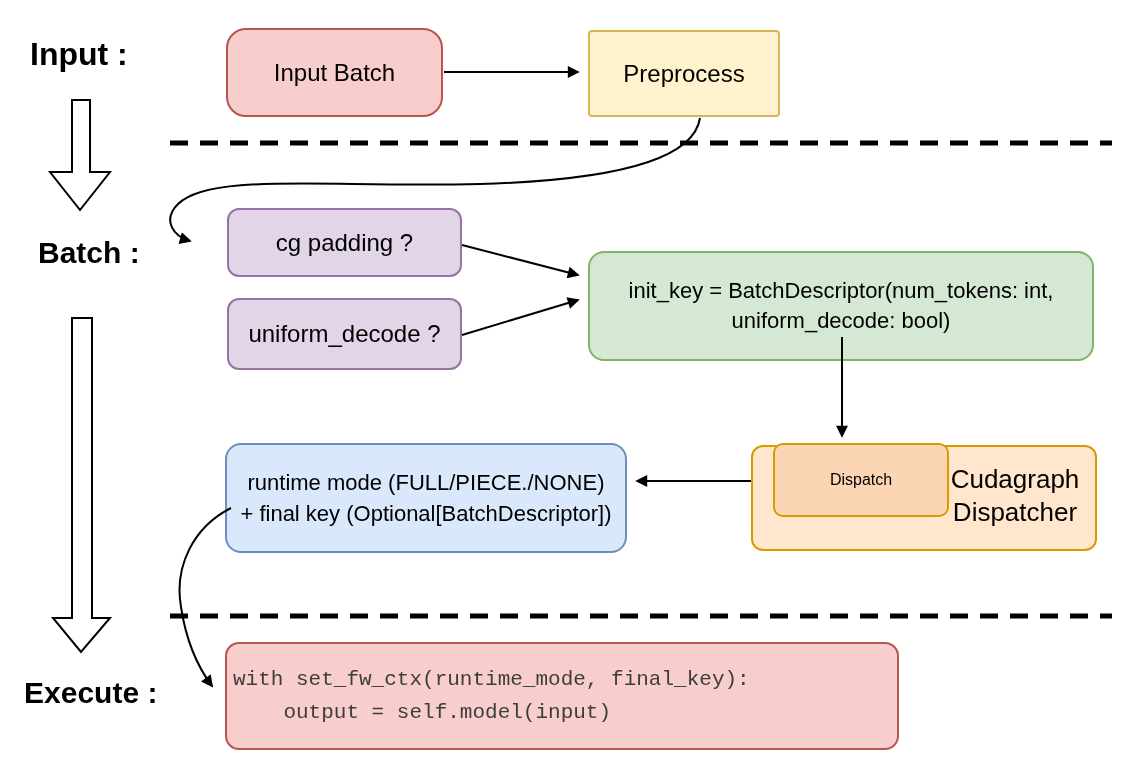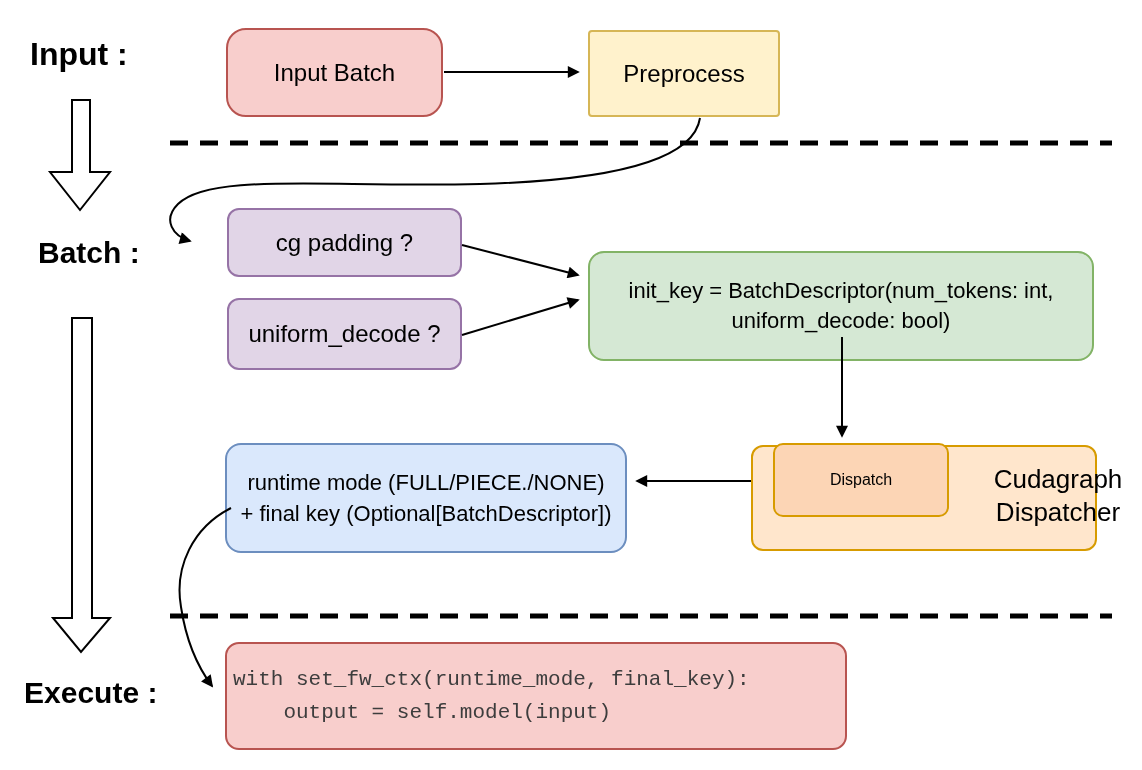--- a/index.html
+++ b/index.html
@@ -31,26 +31,26 @@
   #box-preprocess{left:588px;top:30px;width:192px;height:87px;background:var(--yellow_fill);
     border:2px solid var(--yellow_stroke);border-radius:4px;font-size:24px;}
   #box-cg-padding{left:227px;top:208px;width:235px;height:69px;background:var(--purple_fill);
     border:2px solid var(--purple_stroke);border-radius:12px;font-size:24px;}
   #box-uniform-decode{left:227px;top:298px;width:235px;height:72px;background:var(--purple_fill);
     border:2px solid var(--purple_stroke);border-radius:12px;font-size:24px;}
   #box-init-key{left:588px;top:225px;width:506px;height:110px;background:var(--green_fill);
     border:2px solid var(--green_stroke);border-radius:16px;font-size:22px;line-height:30px;margin-top:26px;}
   #box-cudagraph{left:751px;top:445px;width:346px;height:106px;background:var(--orange_fill);
     border:2px solid var(--orange_stroke);border-radius:12px;}
-  #lbl-cudagraph{left:933px;top:463px;width:164px;font-size:26px;line-height:33px;margin-left:43px;}
+  #lbl-cudagraph{left:933px;top:463px;width:164px;font-size:26px;line-height:33px;}
   #box-dispatch{left:757px;top:443px;width:176px;height:74px;background:var(--peach_fill);
     border:2px solid var(--orange_stroke);border-radius:10px;font-size:16px;margin-left:16px;}
   #box-runtime{left:225px;top:443px;width:402px;height:110px;background:var(--blue_fill);
     border:2px solid var(--blue_stroke);border-radius:16px;font-size:22px;line-height:31px;}
-  #box-code{left:225px;top:642px;width:622px;height:108px;background:var(--red_fill);
+  #box-code{left:225px;top:642px;width:674px;height:108px;background:var(--red_fill);
     border:2.5px solid var(--red_stroke);border-radius:14px;align-items:flex-start;
     font-family:"Liberation Mono",monospace;font-size:21px;line-height:33px;color:var(--code_text);
     padding-left:6px;text-align:left;}
   .code-line{white-space:pre;}
   .plain{background:transparent;border:none;}
   #arrow-layer{position:absolute;left:0;top:0;z-index:3;pointer-events:none;}
   .node,.stage-label{z-index:2;}
 </style>
 </head>
 <body>

